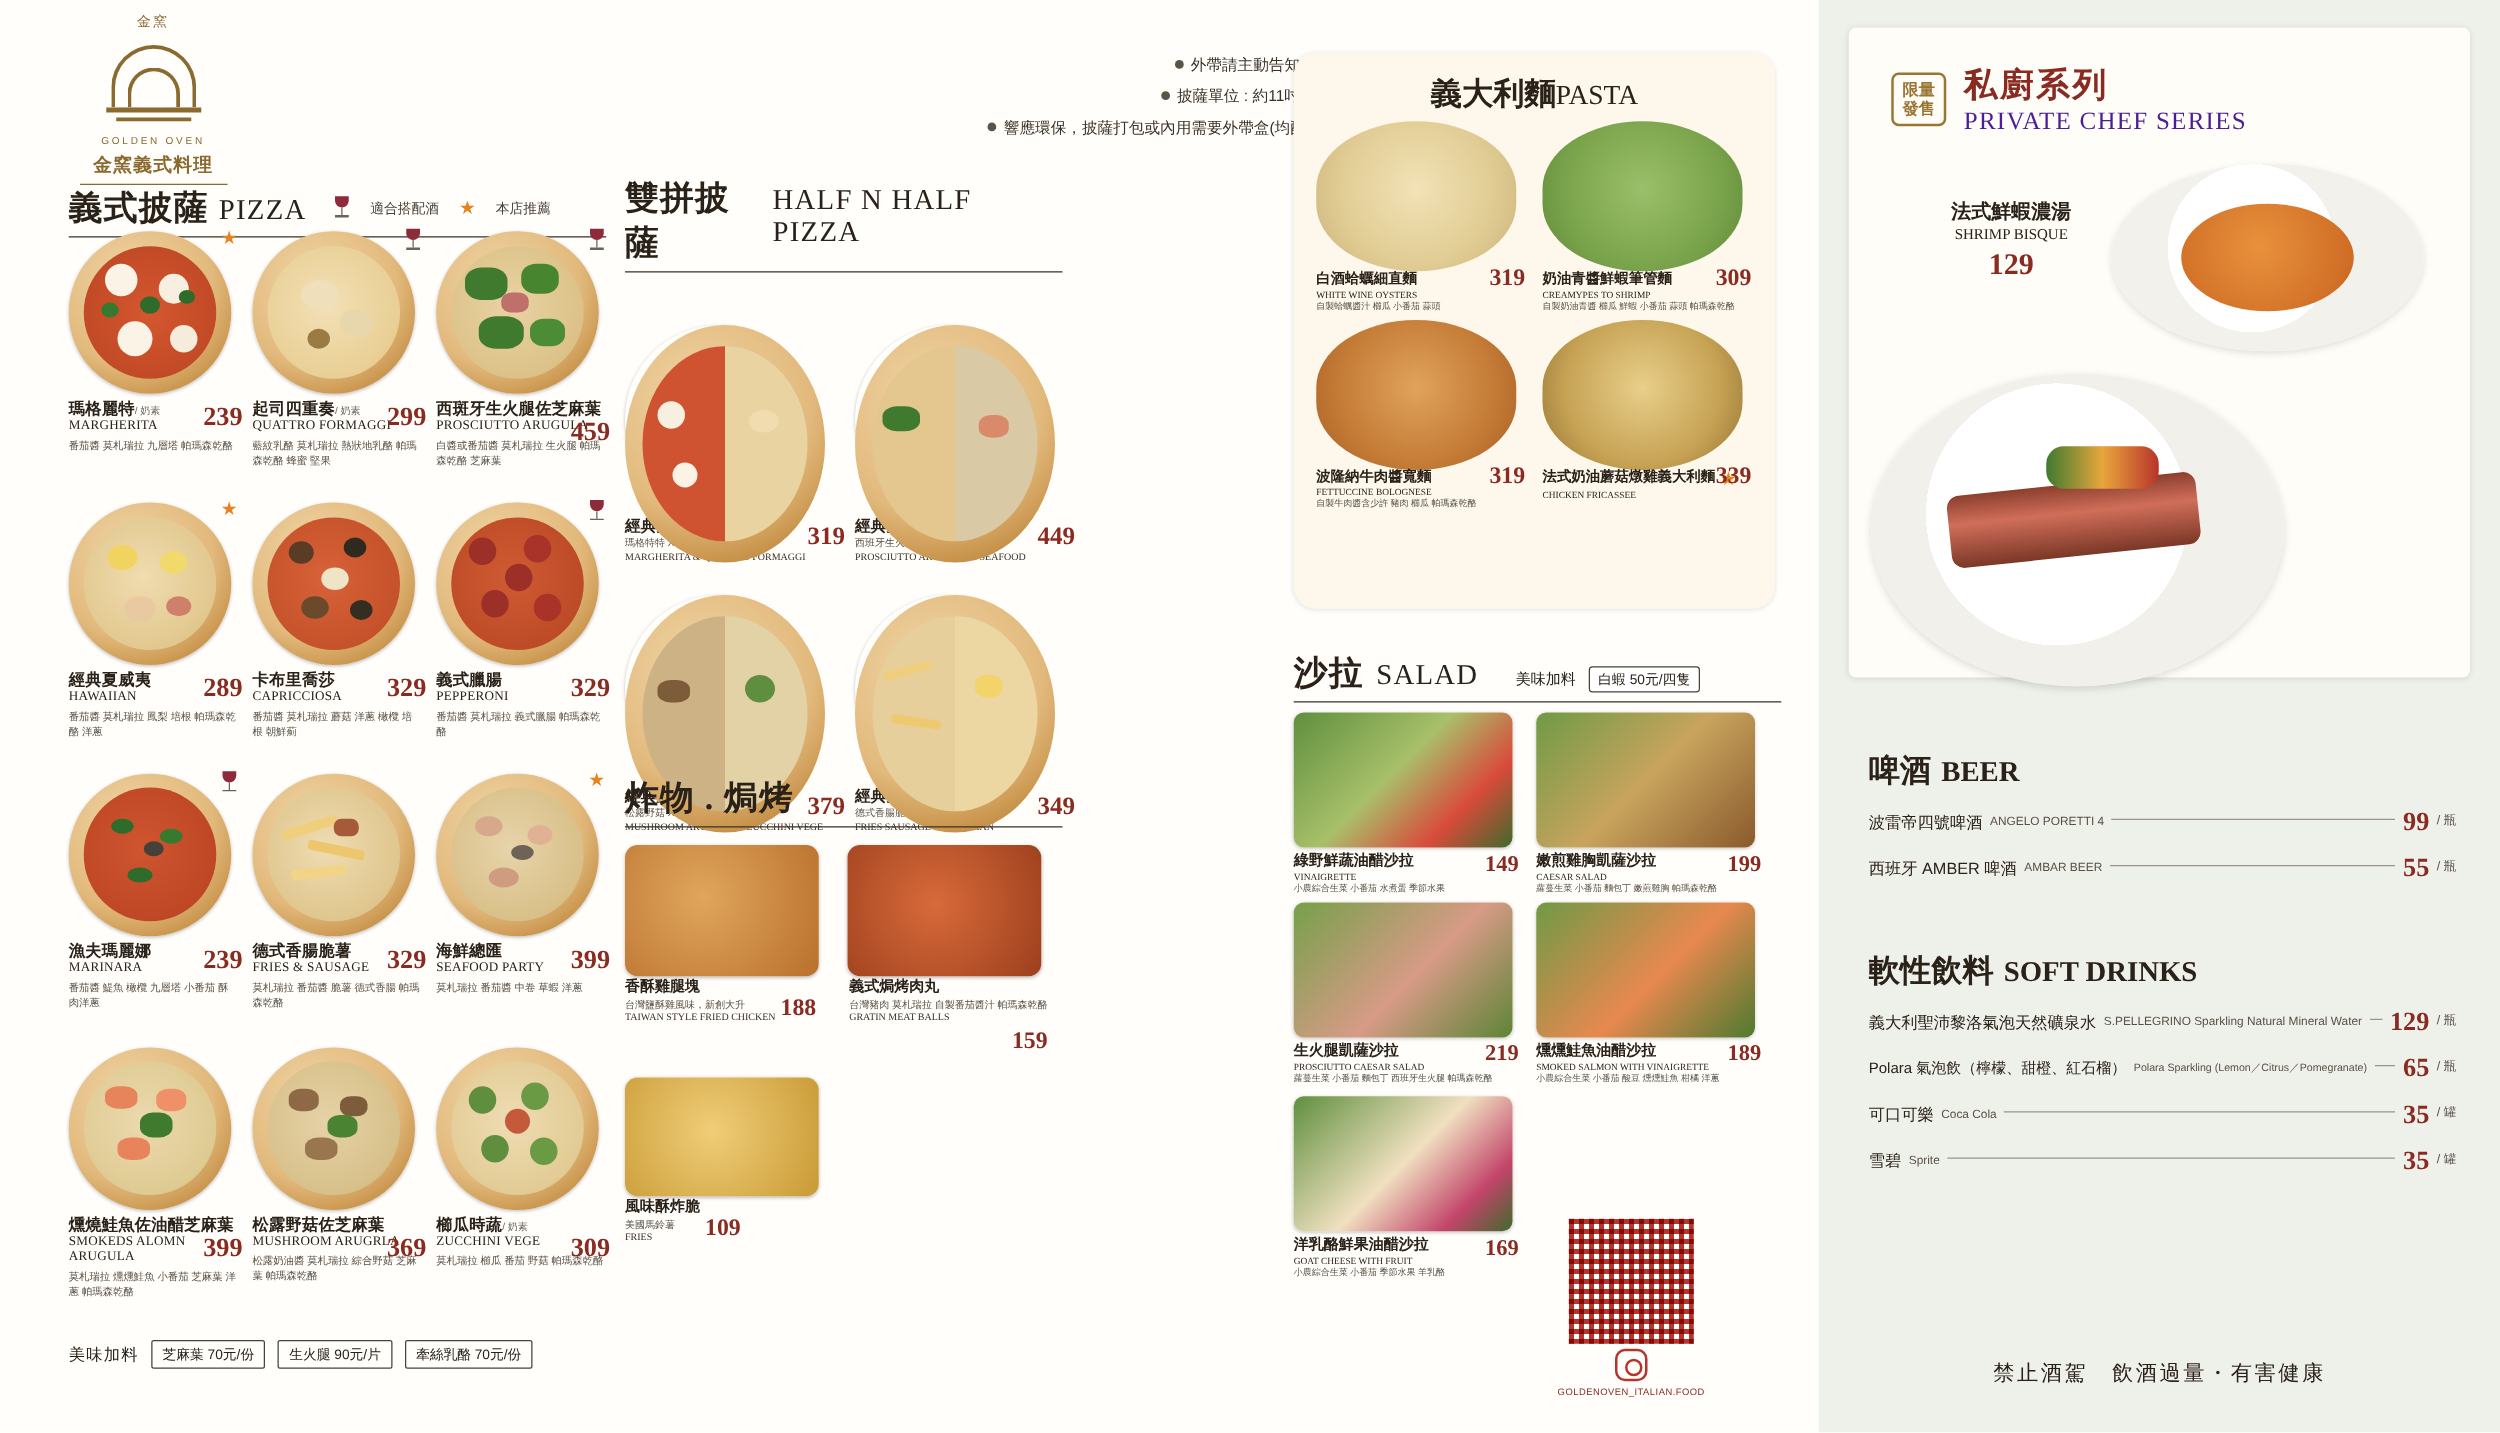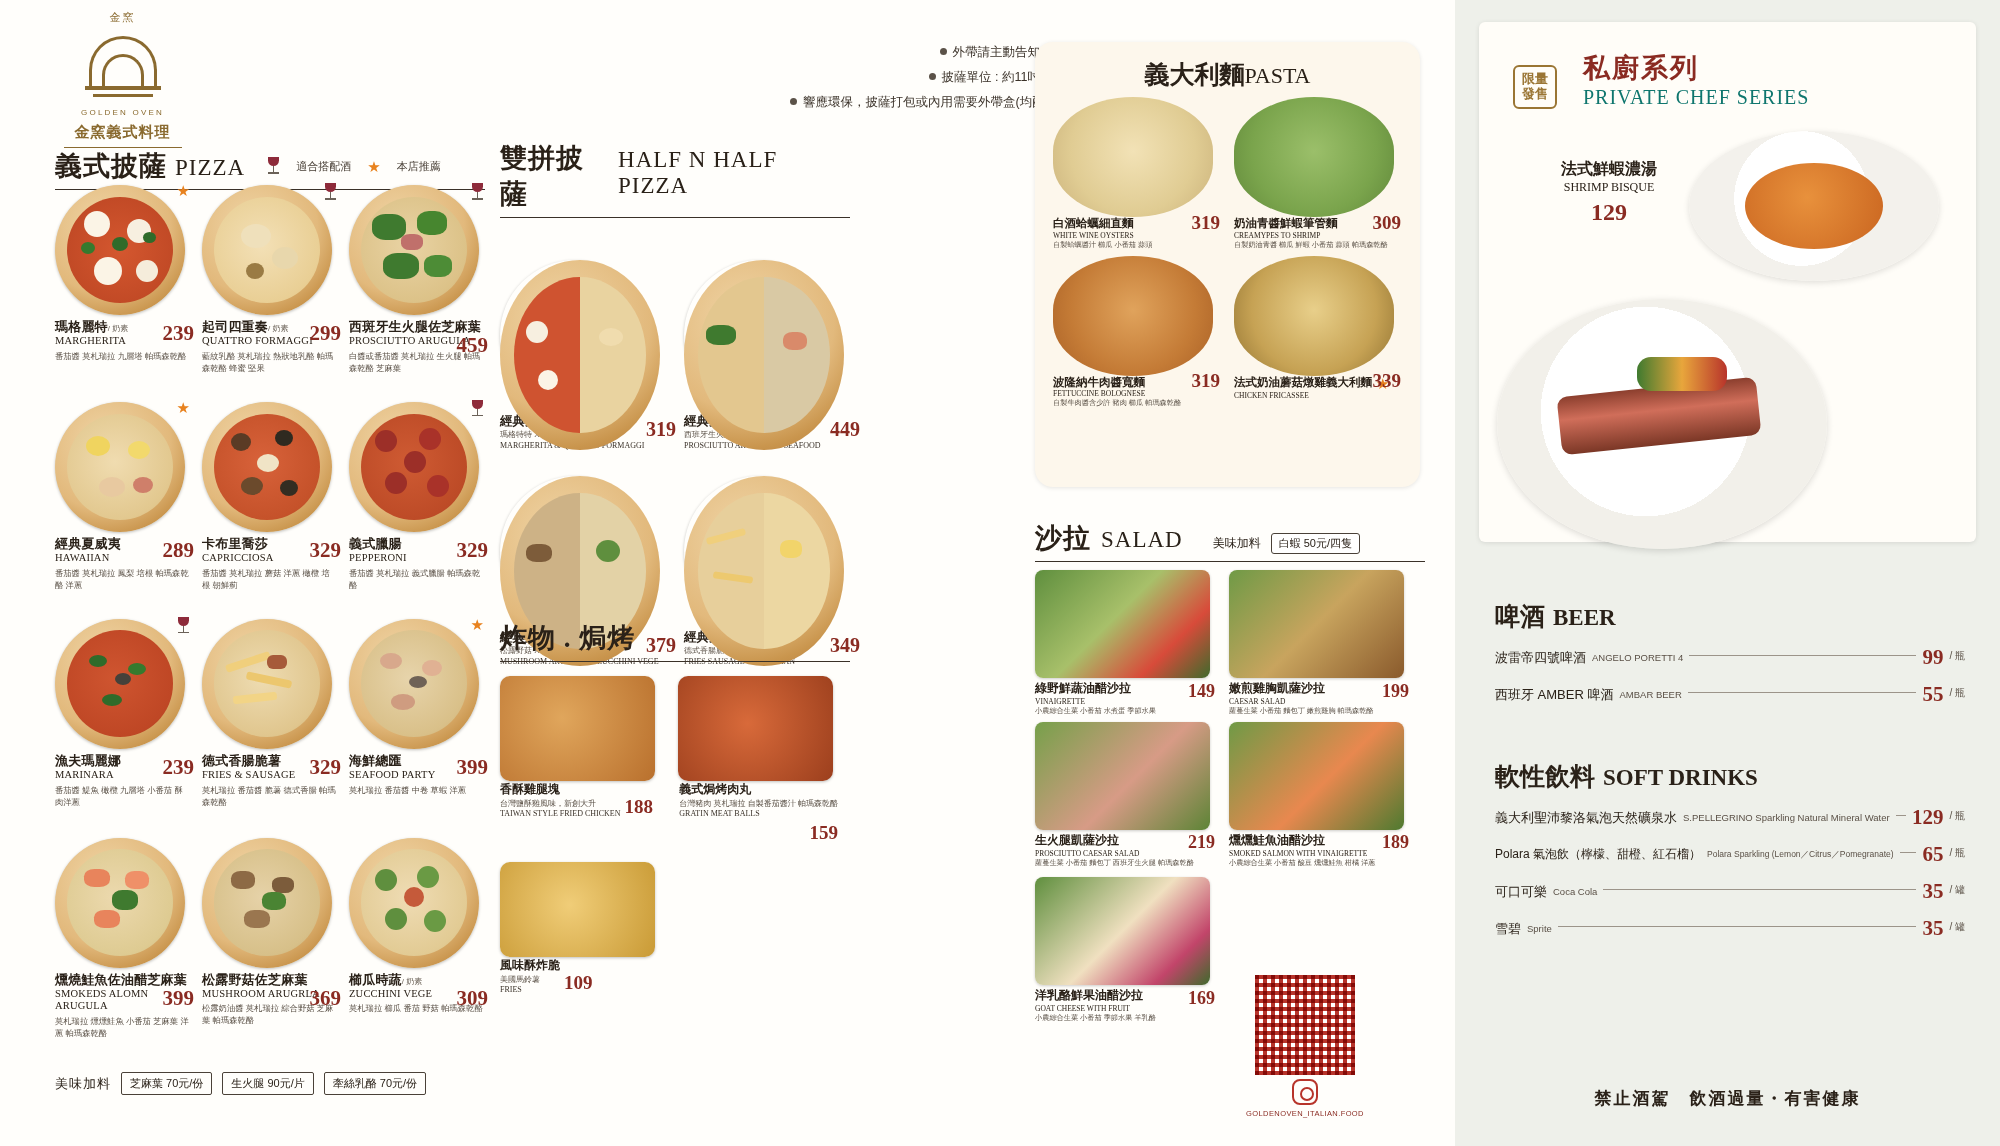--- a/index.html
+++ b/index.html
@@ -123,38 +123,38 @@
   .qr { width:100px; height:100px; margin:0 auto; background:
      repeating-linear-gradient(0deg,#b7342b 0 4px,#fff 4px 8px),
      repeating-linear-gradient(90deg,#b7342b 0 4px,transparent 4px 8px);
      background-blend-mode:multiply; }
   .qr-label { font-size:7.5px; color:#8a2b22; letter-spacing:.4px; margin-top:4px; }
   .ig-icon { width:26px; height:26px; border:2.5px solid #b7342b; border-radius:8px; position:relative; margin:4px auto 0; }
   .ig-icon:before { content:""; position:absolute; left:6px; top:6px; width:10px; height:10px; border:2.5px solid #b7342b; border-radius:50%; }
 
   
   .chef-card { position:absolute; left:24px; top:22px; width:497px; height:520px; background:#fffdf8; border-radius:6px; box-shadow:0 1px 5px rgba(0,0,0,.10); }
-  .chef-head { display:flex; align-items:flex-end; gap:26px; padding:28px 0 0 34px; }
+  .chef-head { display:flex; align-items:center; gap:14px; padding:28px 0 0 34px; }
   .limit-badge { border:2px solid #9a7534; color:#9a7534; border-radius:6px; padding:5px 7px; font-size:13px; line-height:1.15; text-align:center; font-weight:bold; }
   .chef-cn { font-size:27px; font-weight:bold; color:#8a2b22; font-family:"Liberation Serif", serif; letter-spacing:2px; }
-  .chef-en { font-size:20px; color:#0f766e; font-family:"Liberation Serif", serif; letter-spacing:1px; }
+  .chef-en { font-size:20px; color:#4c1d95; font-family:"Liberation Serif", serif; letter-spacing:1px; }
 
   .beer { position:absolute; left:40px; top:600px; width:470px; }
   .beer h3 .cn { font-size:25px; font-weight:bold; font-family:"Liberation Serif", serif; }
   .beer h3 .en { font-size:23px; font-family:"Liberation Serif", serif; margin-left:8px; }
   .dl-row { display:flex; align-items:center; gap:6px; margin-top:12px; }
   .dl-name { font-size:13px; white-space:nowrap; }
   .dl-en { font-size:9.5px; color:#5a5046; }
   .dl-dots { flex:1; border-bottom:1px solid #9c948a; margin-bottom:4px; }
   .dl-price { font-size:21px; font-weight:bold; color:#8a2b22; font-family:"Liberation Serif", serif; }
   .dl-unit { font-size:10px; color:#5a5046; margin-bottom:3px; }
 
   .soft { position:absolute; left:40px; top:760px; width:470px; }
 
-  .warn { position:absolute; left:0; bottom:36px; width:545px; text-align:center; font-size:17px; font-weight:bold; letter-spacing:2px; }
+  .warn { position:absolute; left:0; bottom:36px; width:545px; text-align:center; font-size:17px; font-weight:normal; letter-spacing:2px; }
 
   
   .food { position:absolute; inset:0; }
   .crust { position:absolute; inset:0; border-radius:50%;
            background:radial-gradient(circle at 38% 32%, #f0d5a6 0%, #e2b97c 55%, #c9954d 78%, #b0763a 100%); }
   .sauce { position:absolute; inset:9%; border-radius:50%; }
   .topping { position:absolute; border-radius:50%; }
 </style>
 </head>
 <body>

